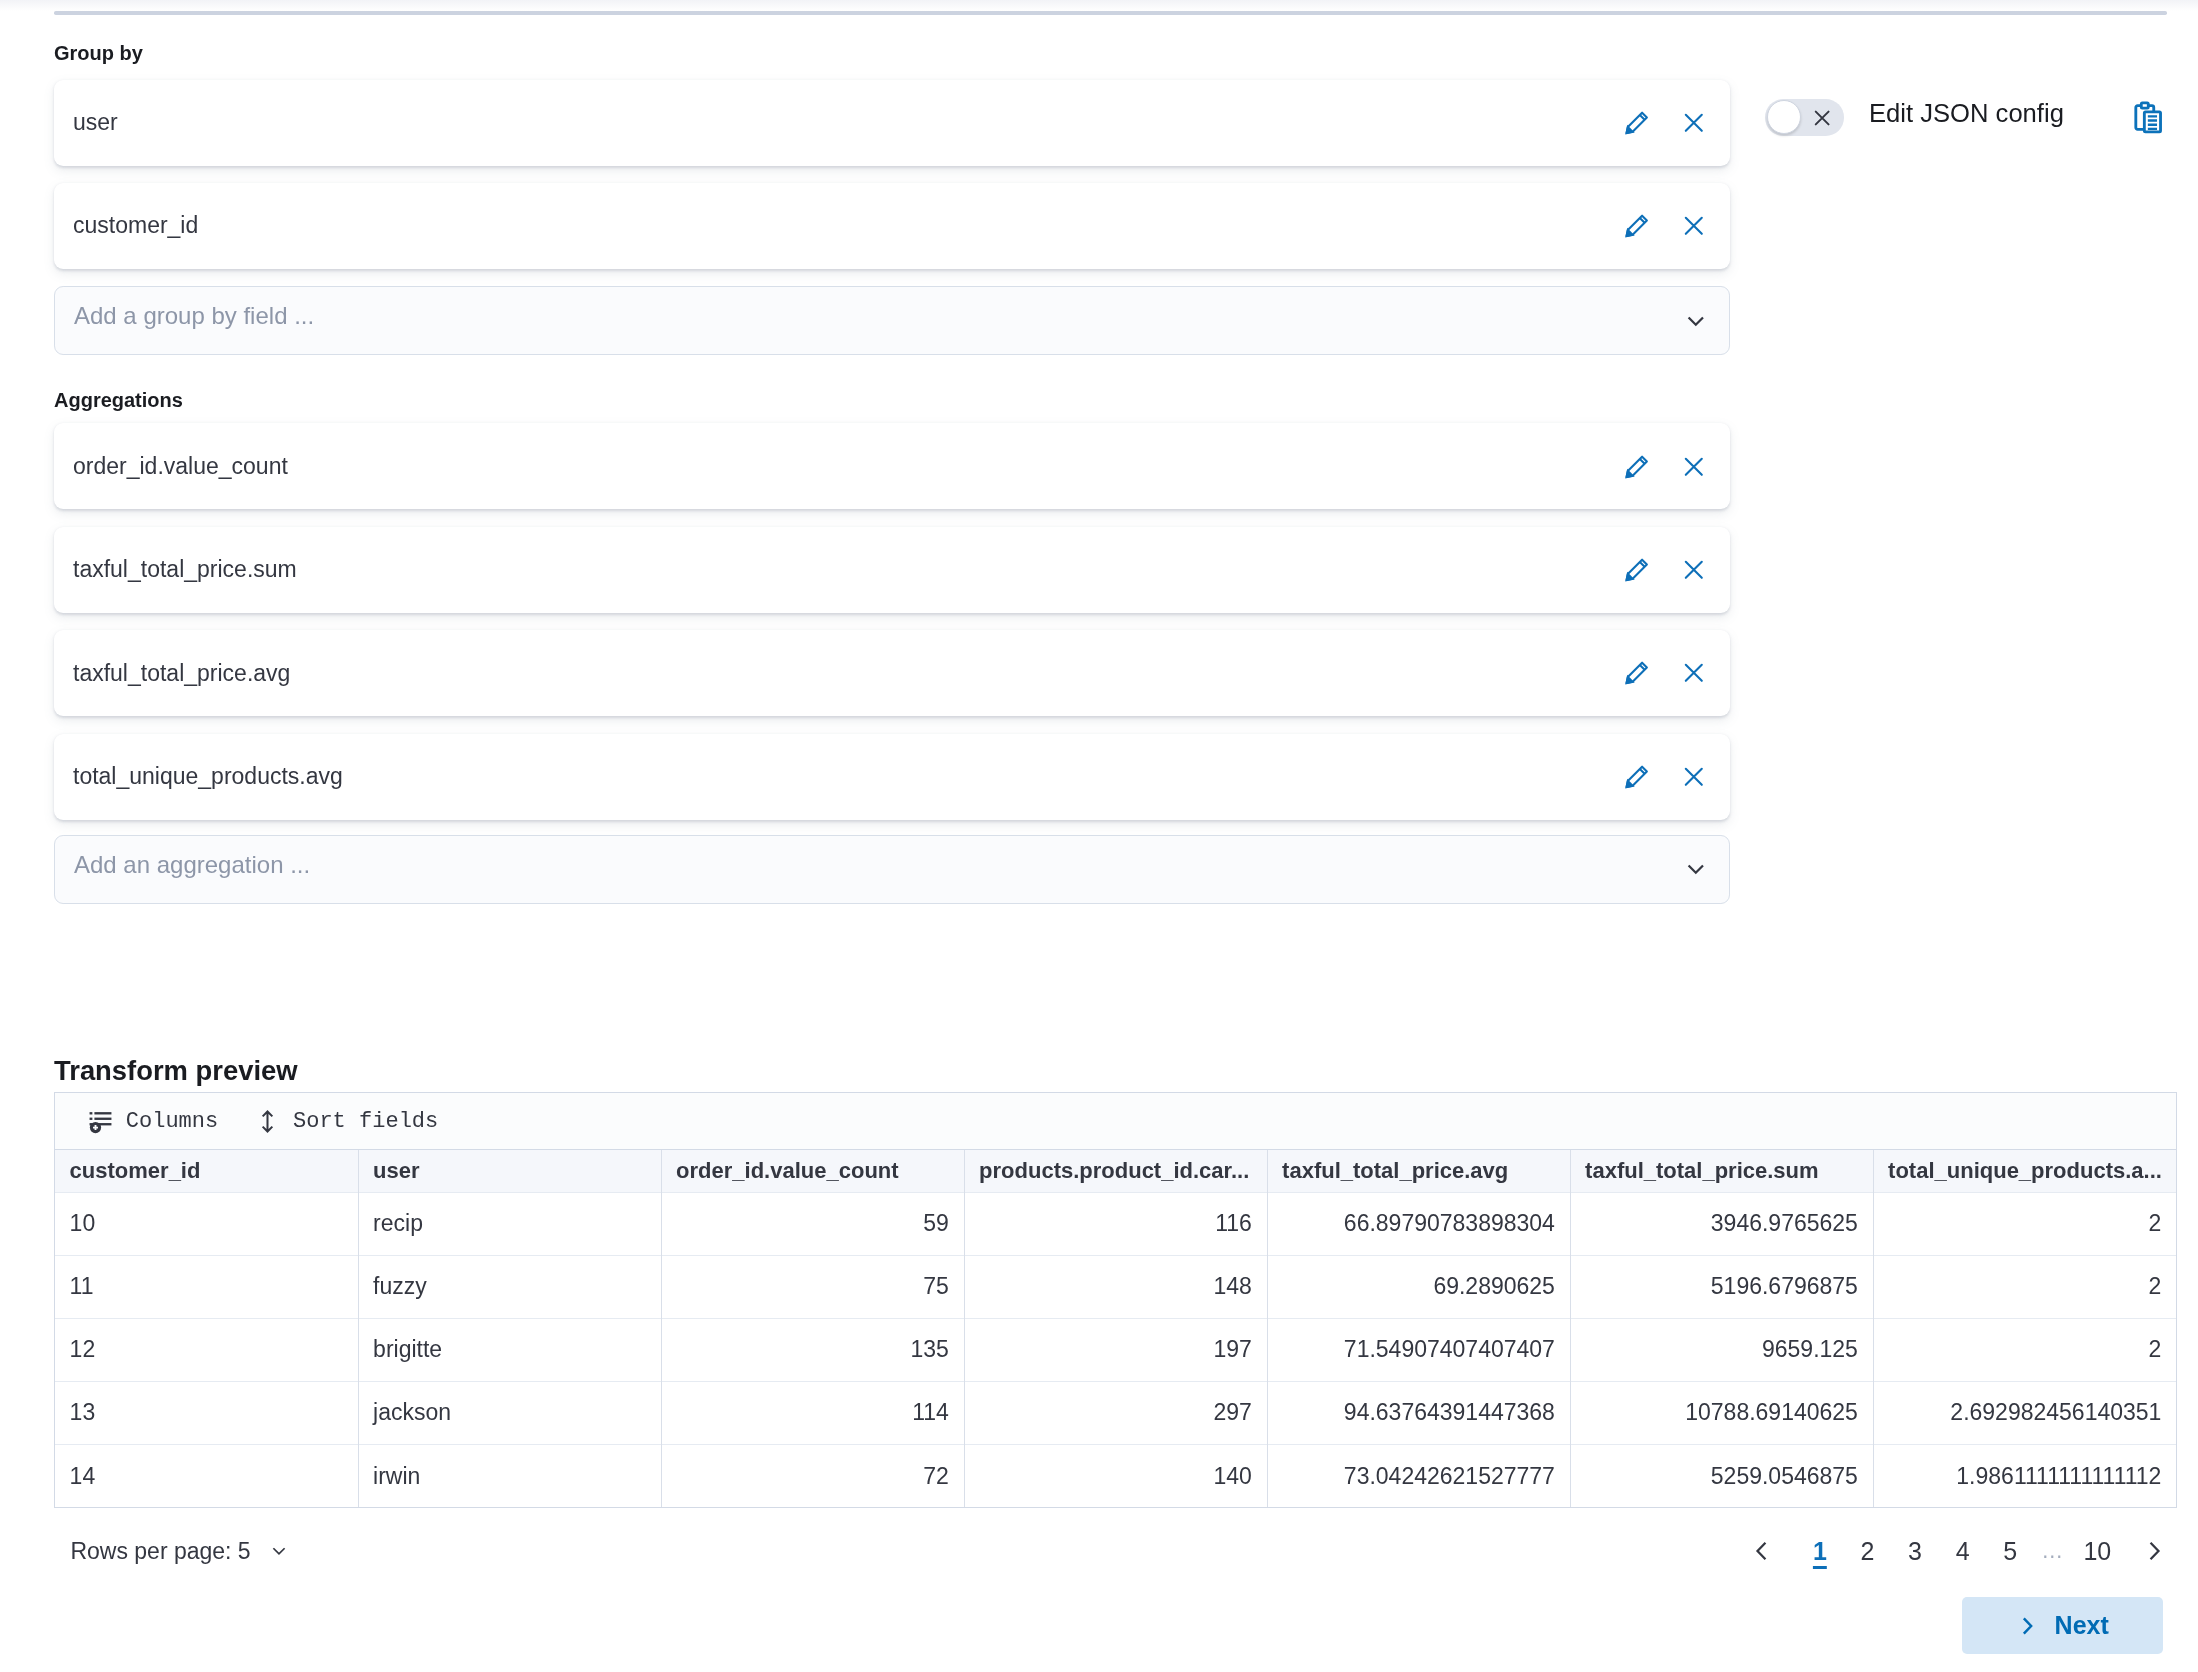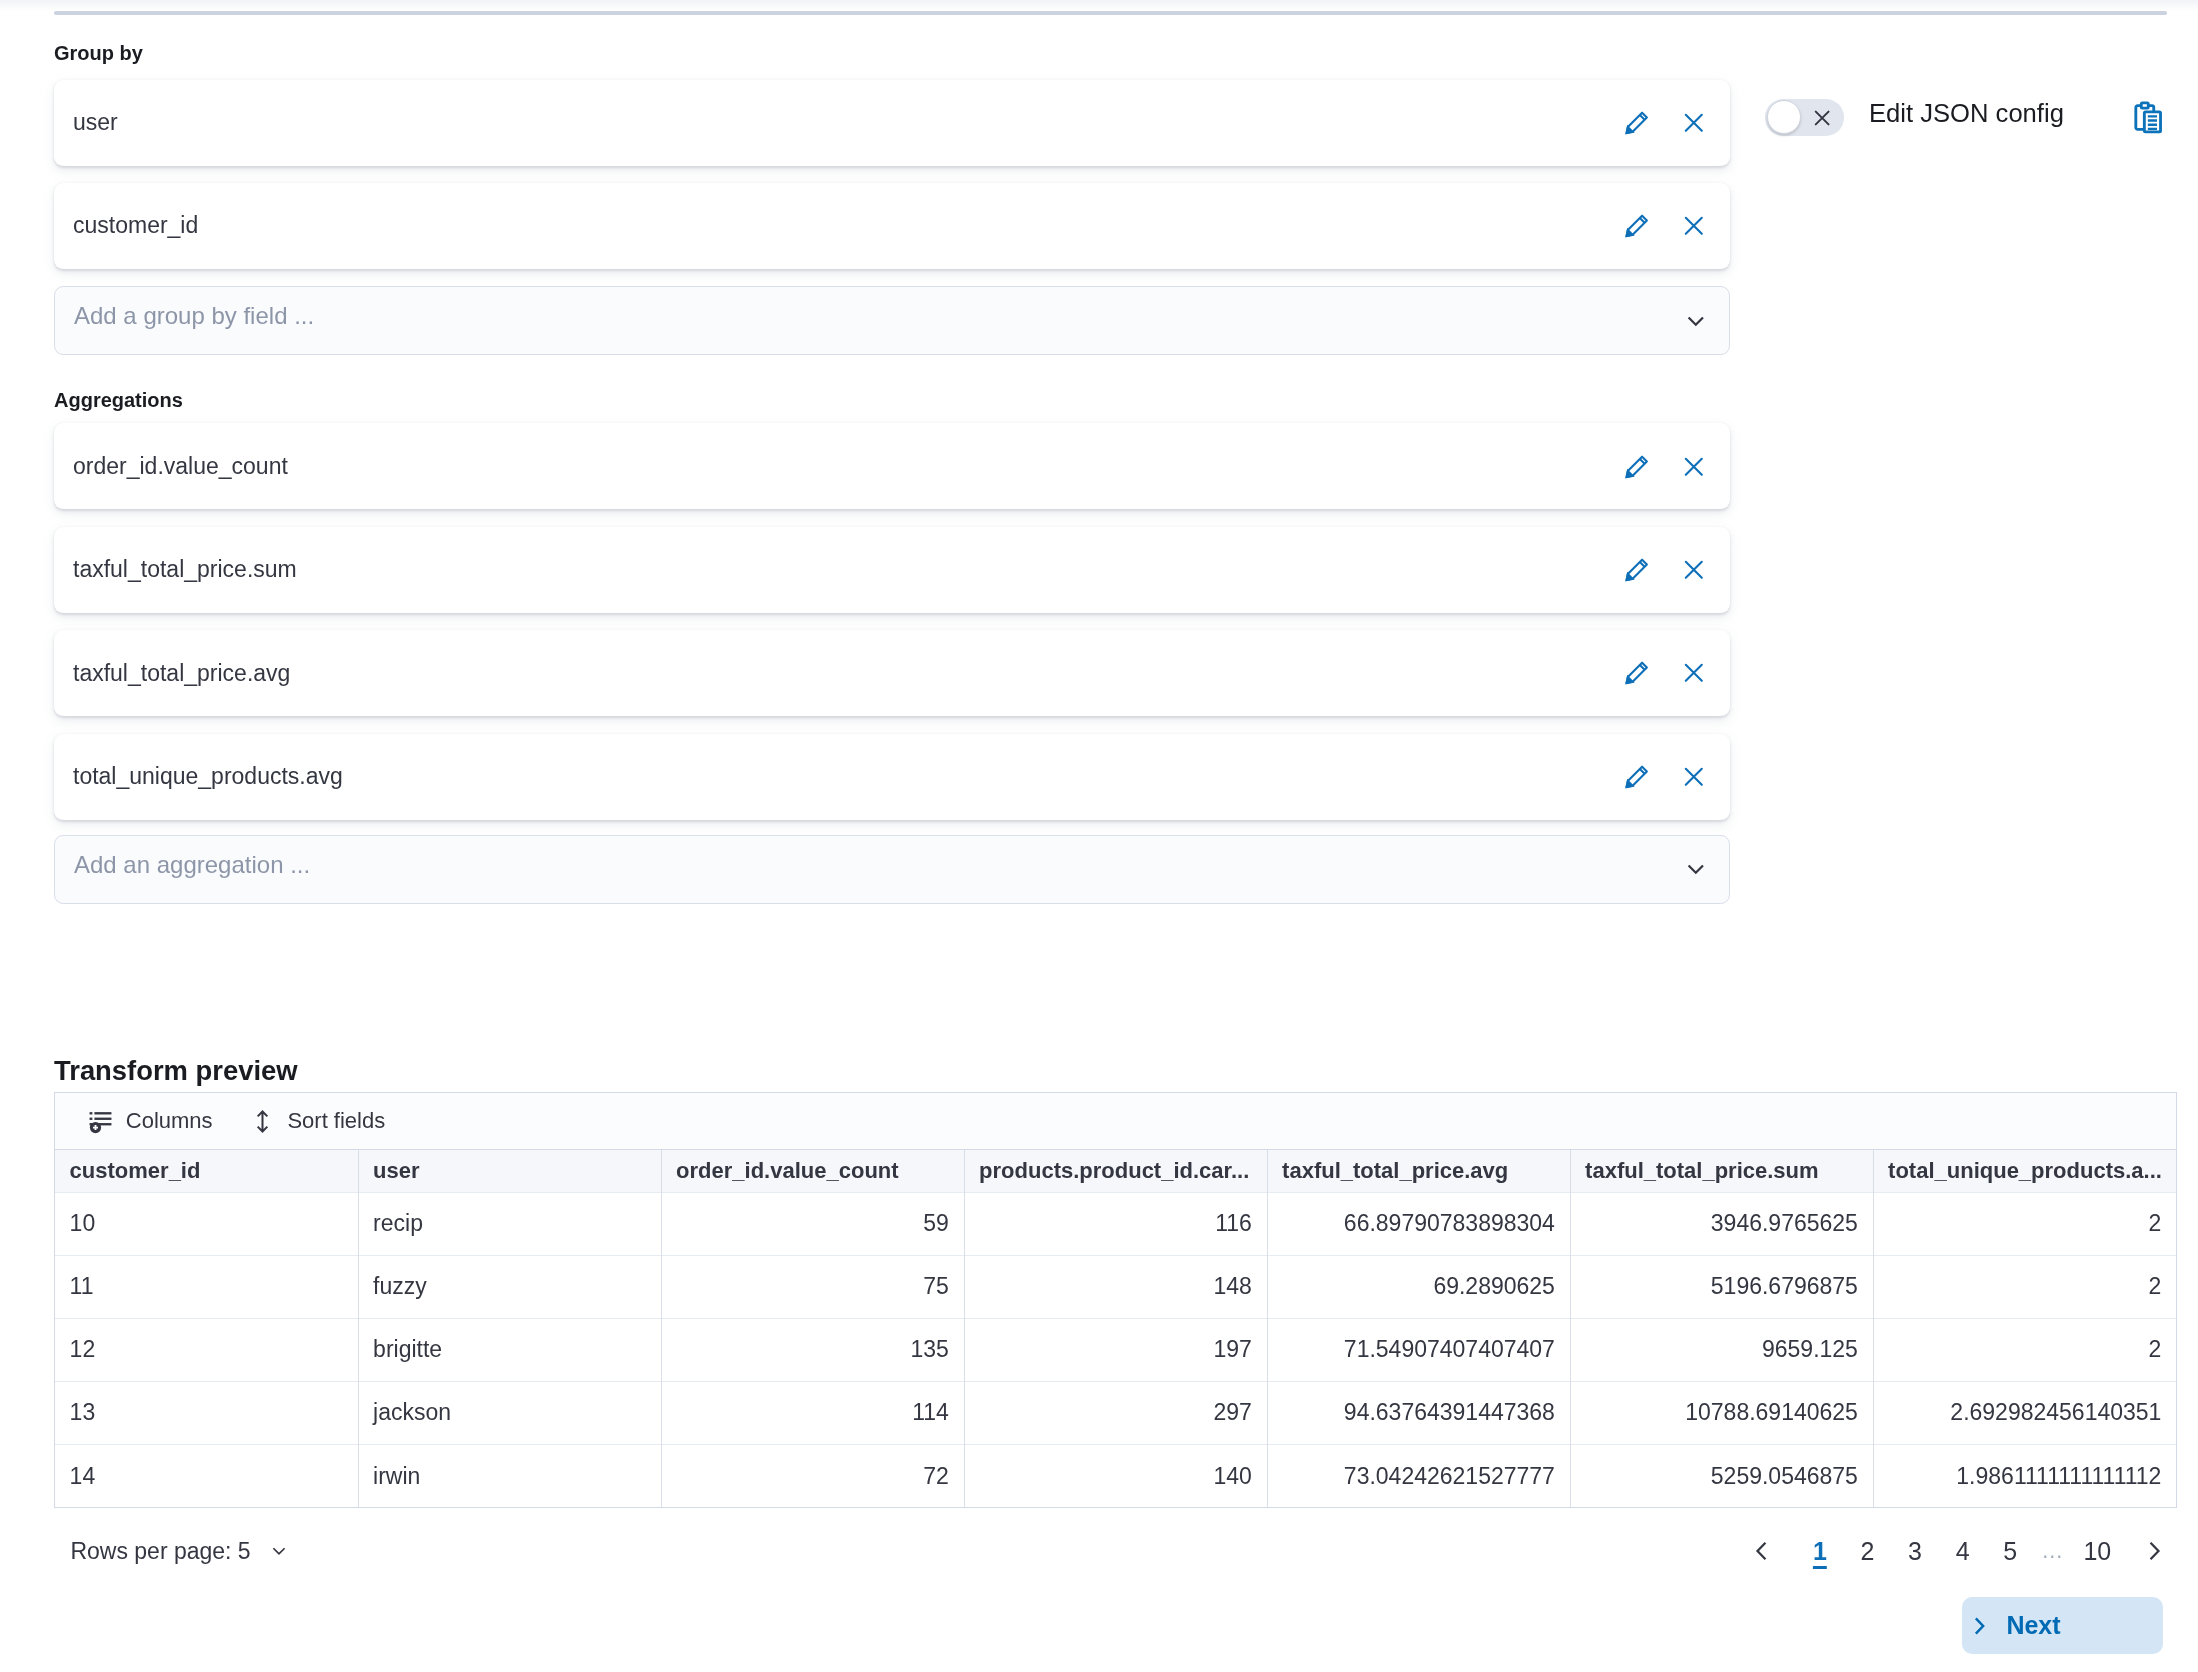--- a/index.html
+++ b/index.html
@@ -66,21 +66,21 @@
     width:37px;height:37px;display:flex;align-items:center;justify-content:center;}
   .copy-btn svg{width:35px;height:35px;}
 
   
   .preview{position:absolute;left:54px;top:1043px;width:2123px;margin-top:12px;}
   .preview-title{font-size:27.4px;font-weight:700;color:var(--heading);line-height:31px;}
   .grid{margin-top:6.4px;border:1.8px solid var(--border);}
   .toolbar{height:57px;background:var(--toolbarbg);display:flex;align-items:center;
     padding-left:33px;gap:37px;border-bottom:1.8px solid var(--border);}
   .tool-btn{display:flex;align-items:center;gap:12.8px;font-size:22px;color:var(--text);
-    background:none;border:none;padding:0;font-family:Liberation Sans, sans-serif;cursor:pointer;}
+    background:none;border:none;padding:0;font-family:Liberation Mono, monospace;cursor:pointer;}
   .tool-btn svg{width:25px;height:25px;}
   table{width:100%;border-collapse:collapse;table-layout:fixed;}
   th{height:42px;background:var(--headerbg);font-weight:700;text-align:left;
     padding:0 14.6px;font-size:22px;color:var(--text);white-space:nowrap;overflow:hidden;
     border-left:1.8px solid var(--colline);cursor:pointer;}
   th:first-child{border-left:none;}
   td{height:63px;padding:0 14.6px;font-size:23px;color:var(--text);
     border-left:1.8px solid var(--colline);border-top:1.8px solid var(--rowline);
     white-space:nowrap;overflow:hidden;background:#fff;}
   td:first-child{border-left:none;}
@@ -97,22 +97,22 @@
   .pg-chev svg{width:24px;height:24px;}
   .pg-prev{margin-right:12.8px;}
   .pg-next{margin-left:11px;}
   .page-btn{min-width:33px;text-align:center;padding:1.8px 3.7px;background:none;border:none;
     font-family:inherit;font-size:25px;color:var(--text);cursor:pointer;}
   .page-btn.active{color:var(--blue);font-weight:700;text-decoration:underline;
     text-underline-offset:6.4px;text-decoration-thickness:2.7px;}
   .page-ellipsis{color:#a4adbd;font-size:22px;letter-spacing:1.8px;}
 
   .next-btn{position:absolute;left:1962px;top:1597px;width:201px;height:57px;
-    background:var(--nextbg);border:none;border-radius:10px;
-    display:flex;align-items:center;gap:16.4px;
+    background:var(--nextbg);border:none;border-radius:5px;
+    display:flex;align-items:center;justify-content:center;gap:16.4px;
     color:var(--nexttext);font-size:25px;font-weight:700;font-family:inherit;cursor:pointer;}
   .next-btn svg{width:22px;height:22px;}
 </style>
 </head>
 <body>
 
 <div class="top-fade"></div>
 <div class="top-rule"></div>
 
 <div class="controls">

